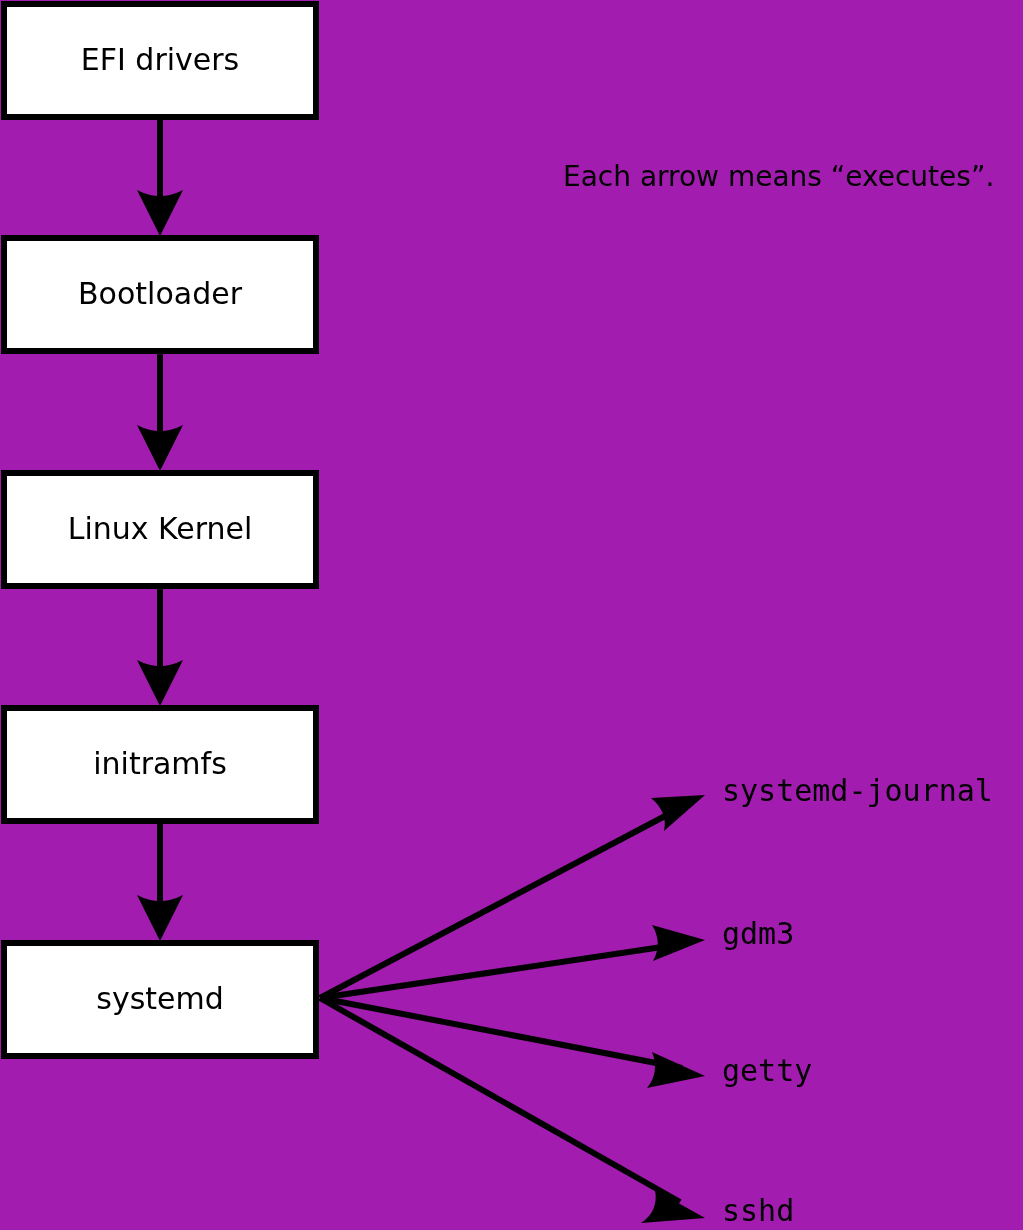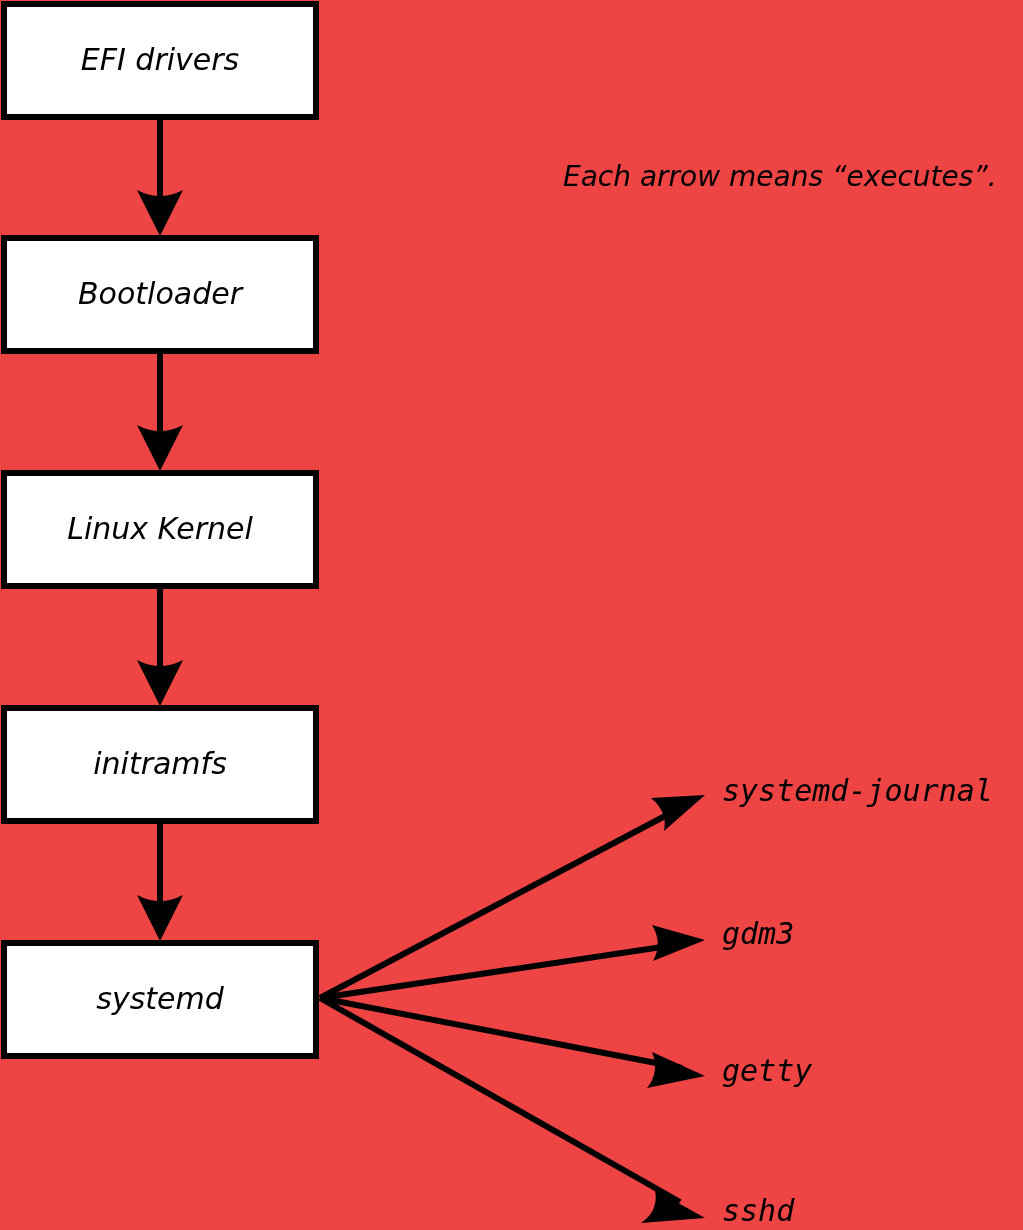--- a/index.html
+++ b/index.html
@@ -4,24 +4,23 @@
 <style>
   html, body {
     margin: 0;
     padding: 0;
     background: #ffffff;
   }
   #canvas {
     position: relative;
     width: 1023px;
     height: 1230px;
-    background: #ef4444;
+    background: #a21caf;
     overflow: hidden;
     font-family: "DejaVu Sans", sans-serif;
-    font-style: italic;
   }
   #diagram-svg {
     position: absolute;
     left: 0;
     top: 0;
     width: 1023px;
     height: 1230px;
   }
   .box-rect {
     fill: #ffffff;

